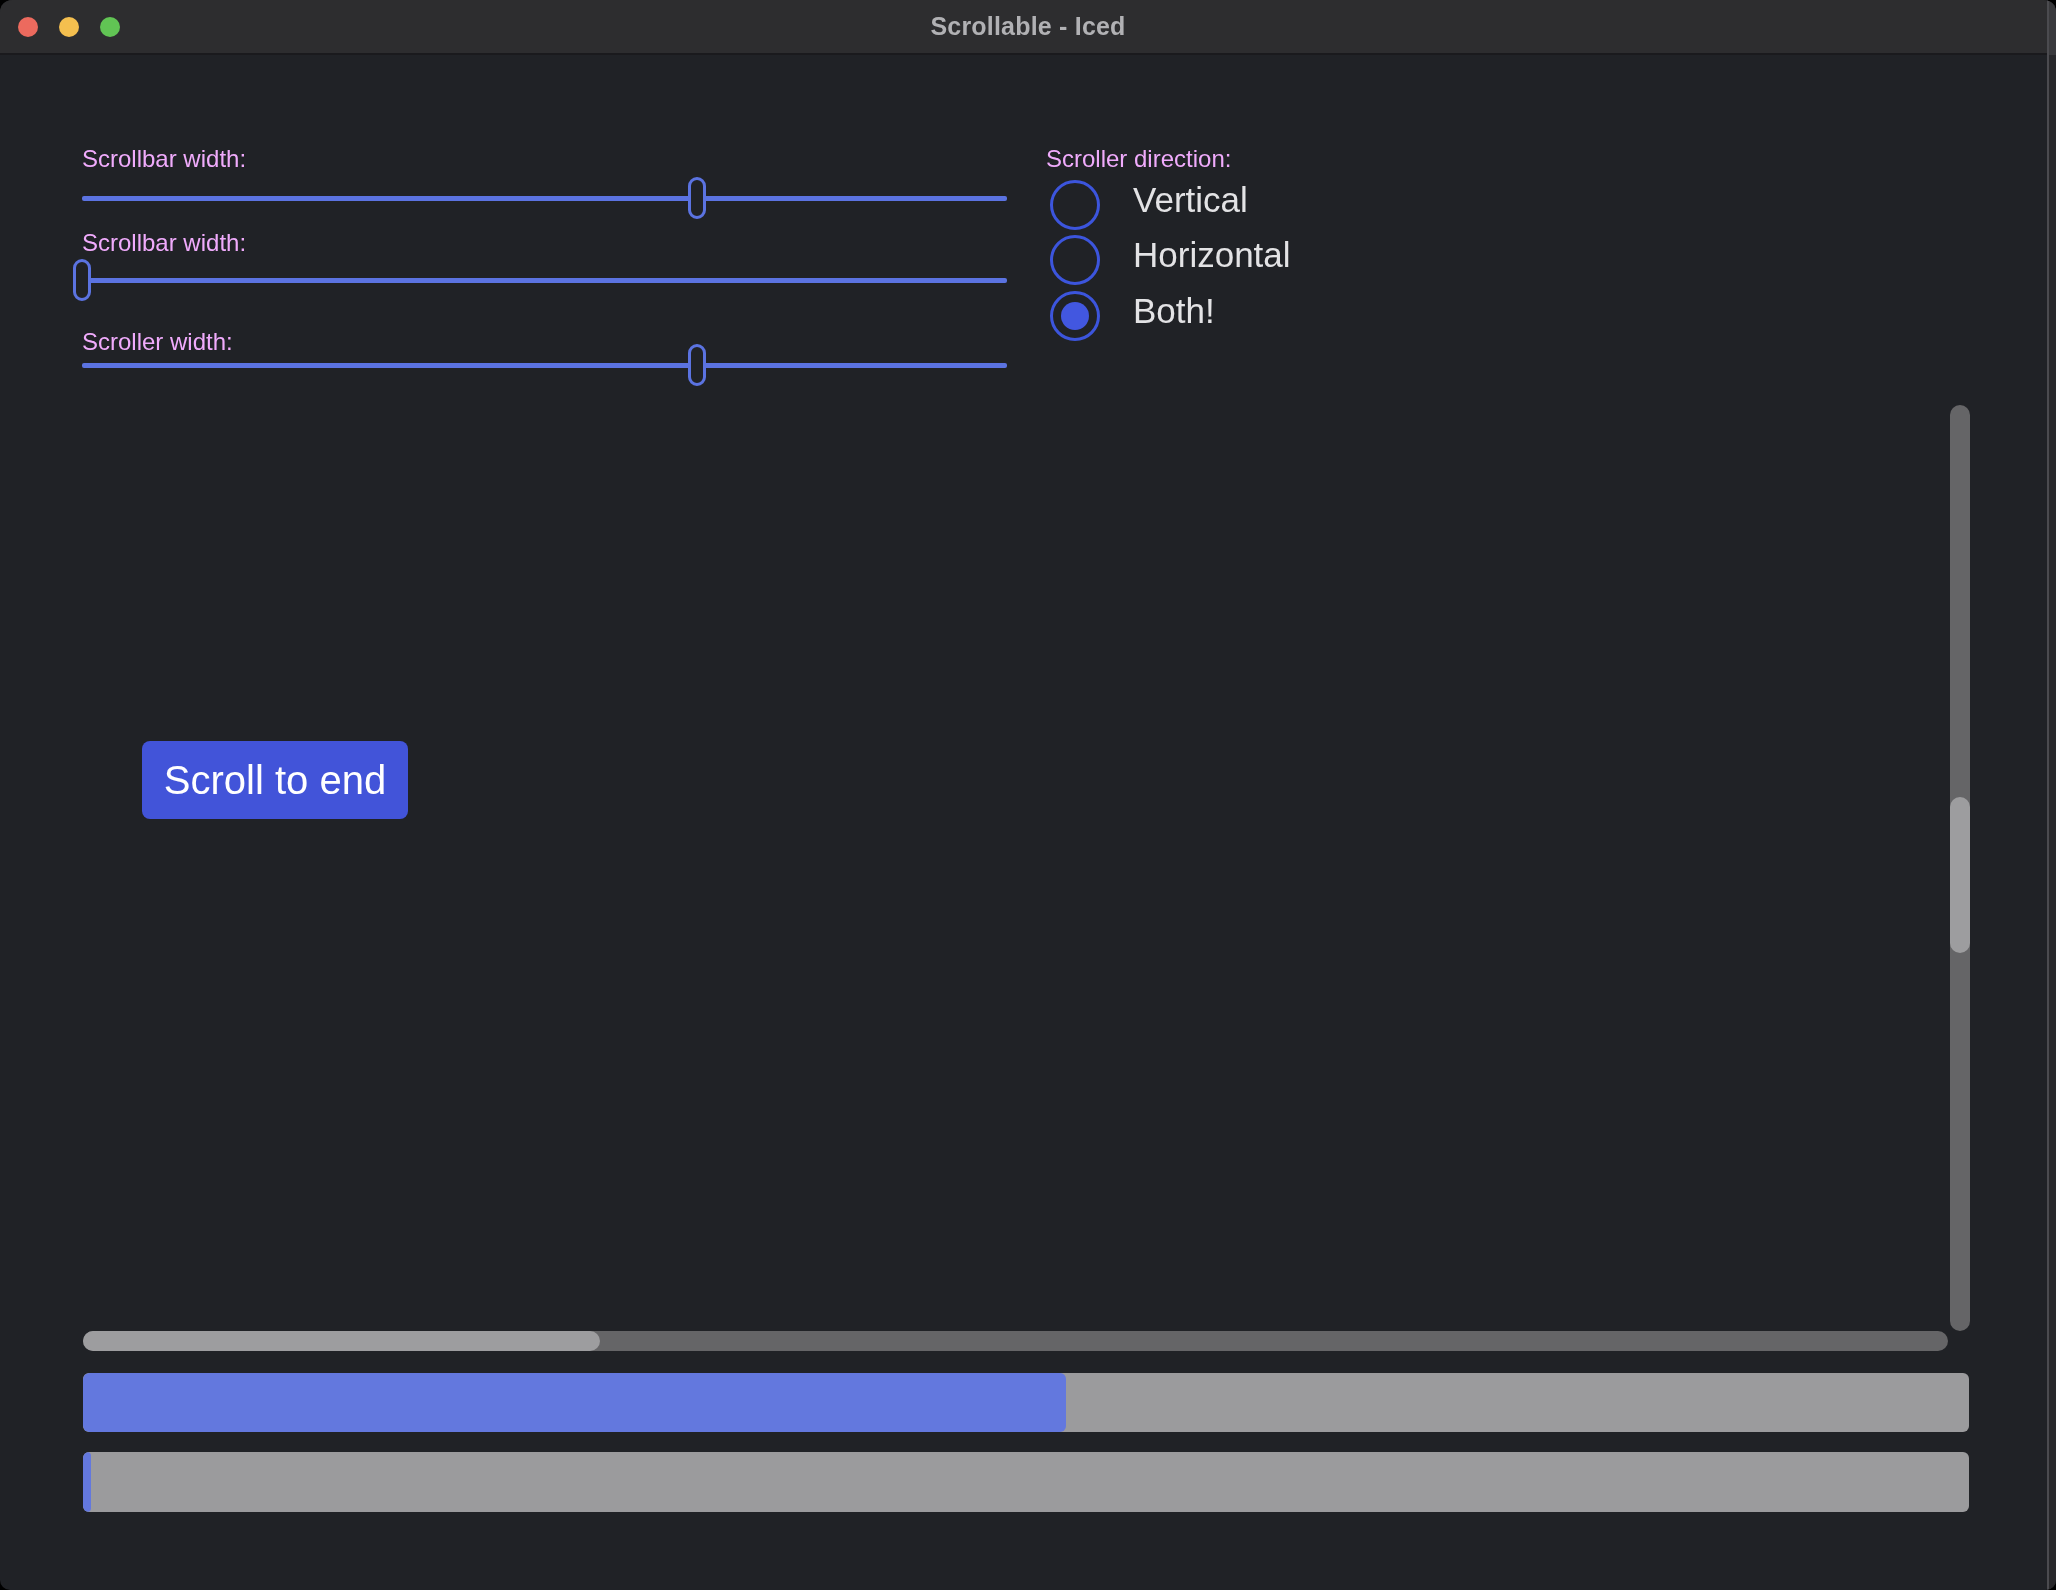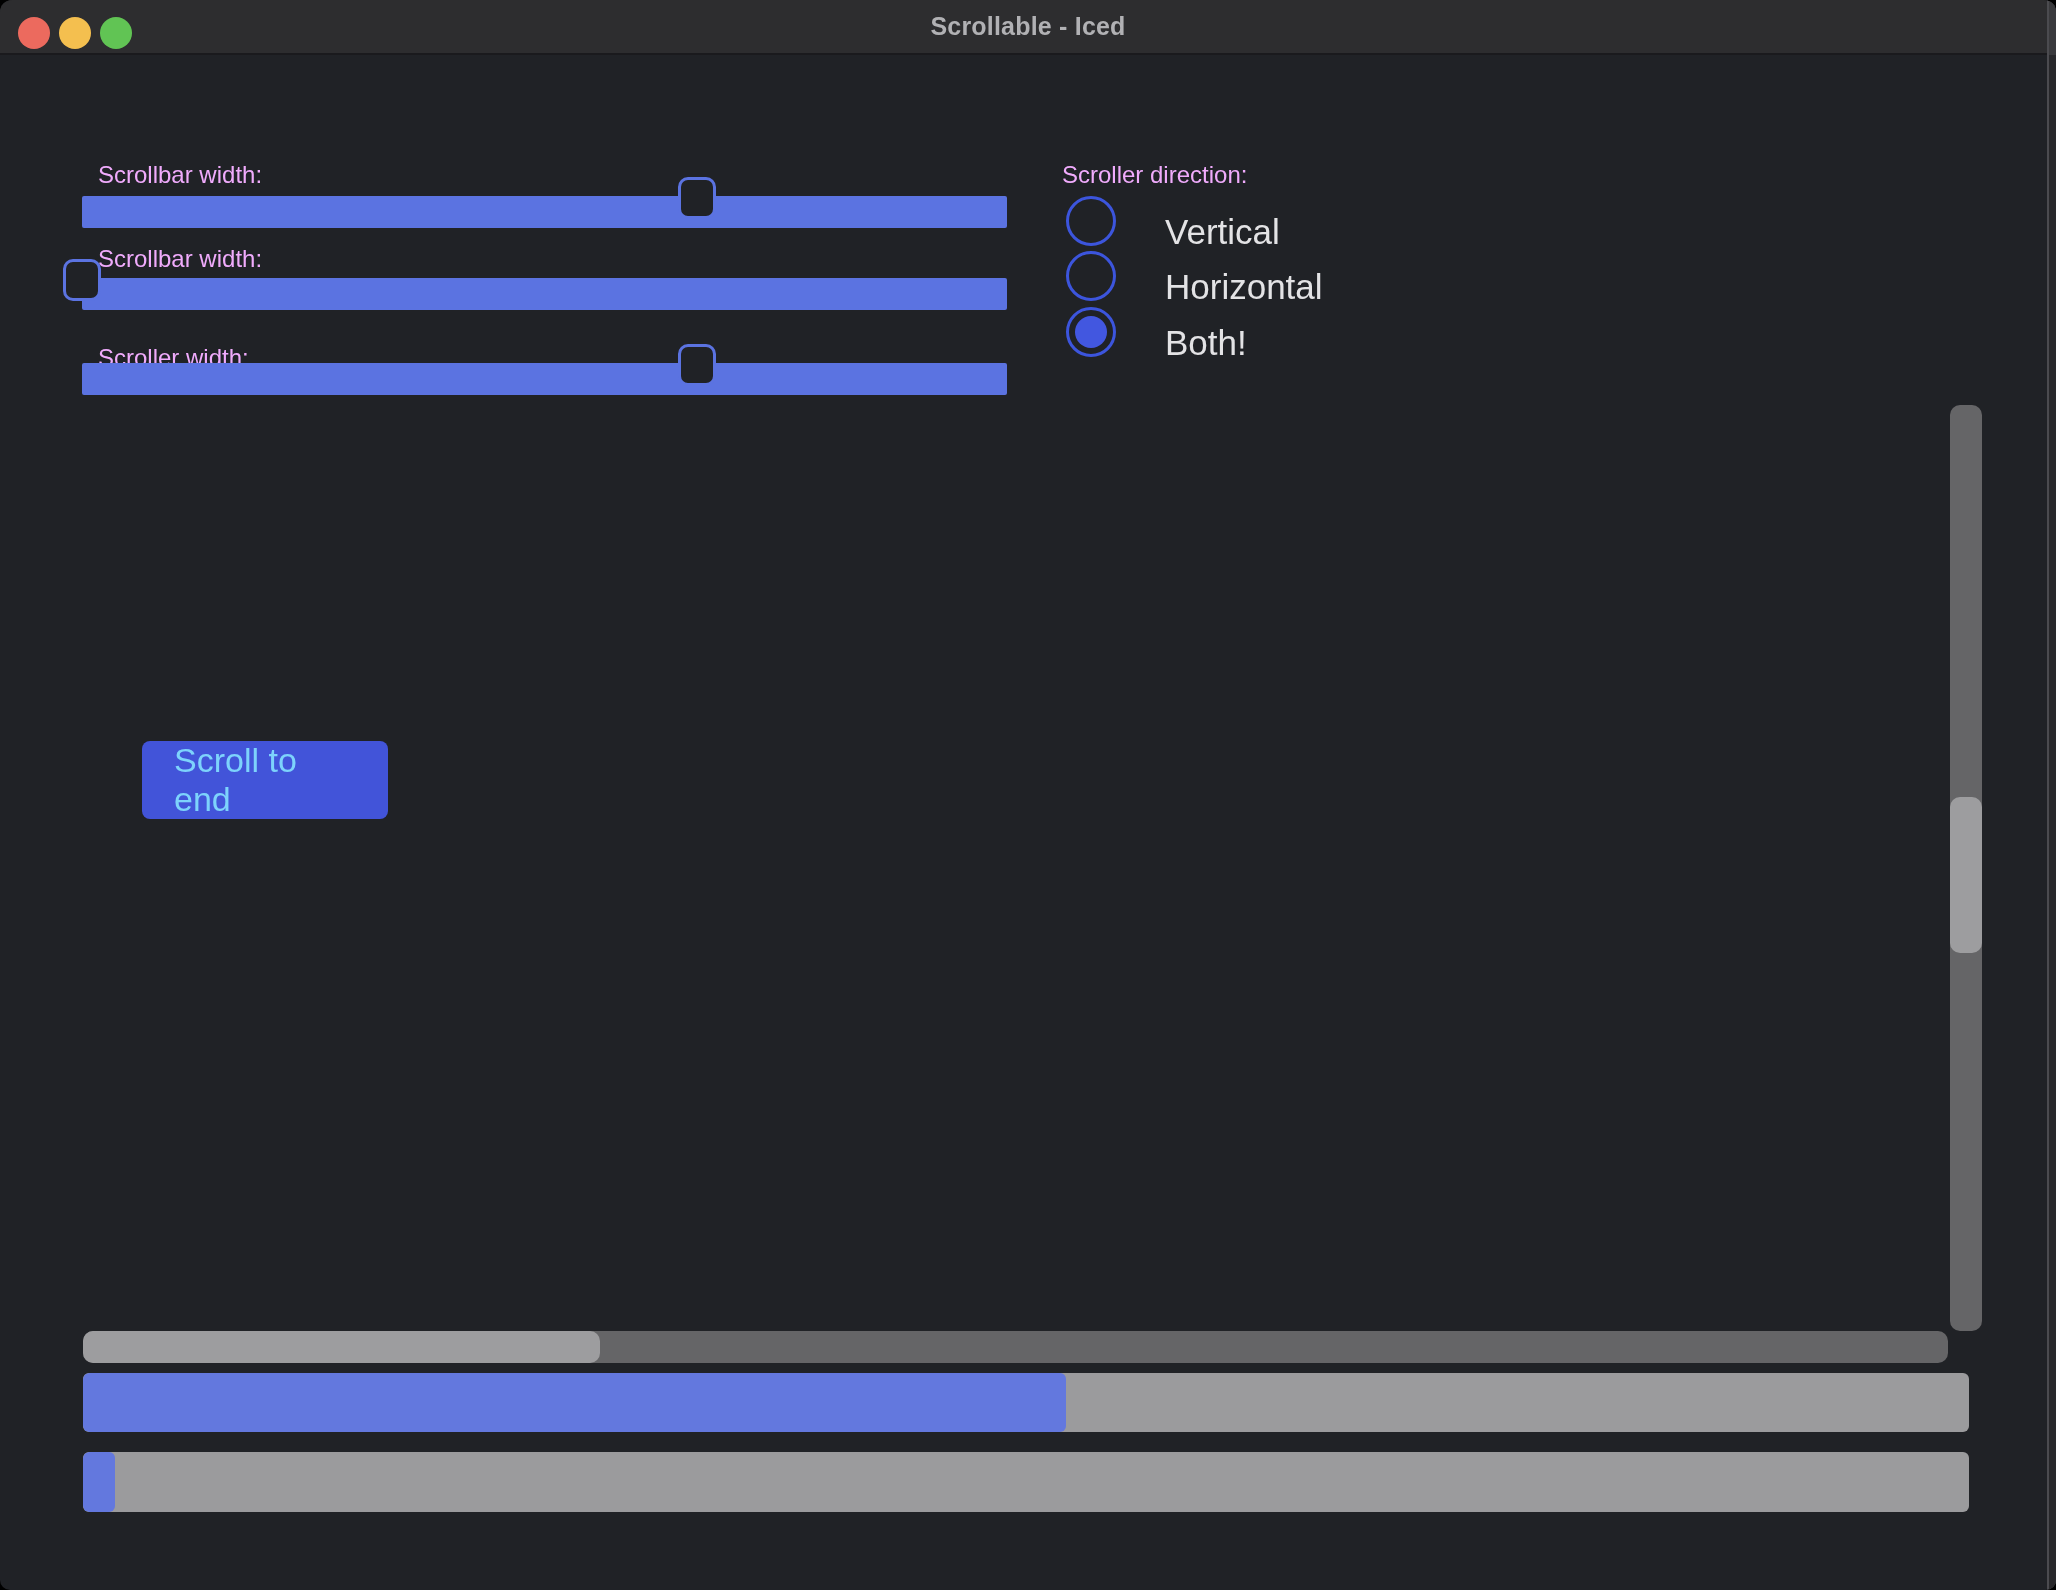--- a/index.html
+++ b/index.html
@@ -1,16 +1,16 @@
 <!DOCTYPE html>
 <html><head>
 <meta charset="utf-8">
 <title>Scrollable - Iced</title>
 <style>
-  * { margin: 0; padding: 16px; box-sizing: border-box; }
+  * { margin: 0; padding: 0; box-sizing: border-box; }
   html, body { width: 2056px; height: 1590px; background: #000; overflow: hidden; }
   body { font-family: "Liberation Sans", sans-serif; }
 
   .window {
     position: absolute; left: 0; top: 0; width: 2056px; height: 1590px;
     background: #202226; border-radius: 12px 12px 10px 10px; overflow: hidden;
   }
 
   
   .titlebar {
@@ -48,23 +48,23 @@
     width: 50px; height: 50px; border-radius: 50%;
     border: 3px solid #3c55dd; background: #202226; flex: 0 0 auto;
     display: flex; align-items: center; justify-content: center;
   }
   .radio-dot { width: 28px; height: 28px; border-radius: 50%; background: #4257e0; display: none; }
   .radio-row.selected .radio-dot { display: block; }
   .radio-label { margin-left: 33px; font-size: 35px; color: #e3e3e5; }
 
   
   .btn {
-    position: absolute; left: 142px; top: 741px; width: 246px; height: 78px;
+    position: absolute; left: 142px; top: 741px; width: 266px; height: 78px;
     background: #4254d9; border: none; border-radius: 8px;
-    color: #7dd3fc; font-size: 34px; font-family: "Liberation Sans", sans-serif;
+    color: #ffffff; font-size: 40px; font-family: "Liberation Sans", sans-serif;
     display: flex; align-items: center; justify-content: center; cursor: pointer;
   }
   .status-text { position: absolute; left: 472px; top: 759px; font-size: 35px; color: #e3e3e5; }
 
   
   .vscrollbar {
     position: absolute; left: 1950px; top: 405px; width: 20px; height: 926px;
     background: #656567; border-radius: 10px;
   }
   .vscrollbar-thumb { position: absolute; left: 0; width: 20px; background: #9d9d9f; border-radius: 10px; }

